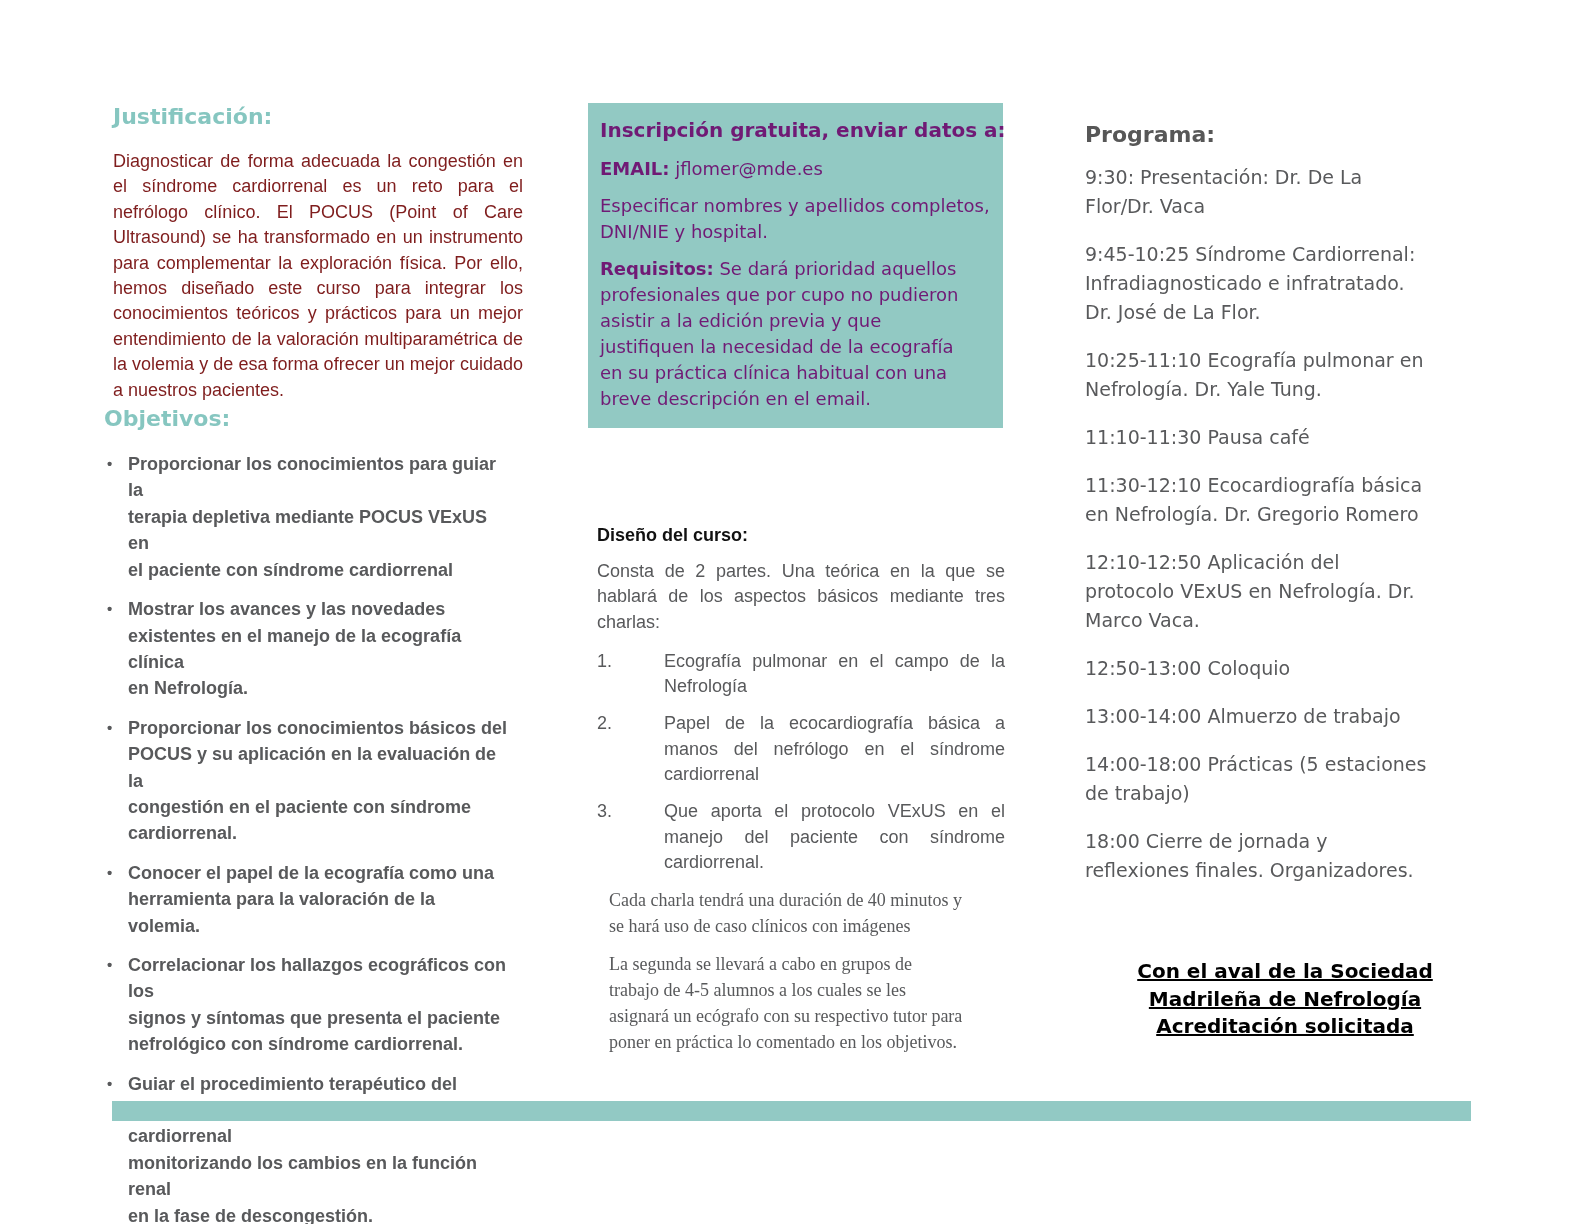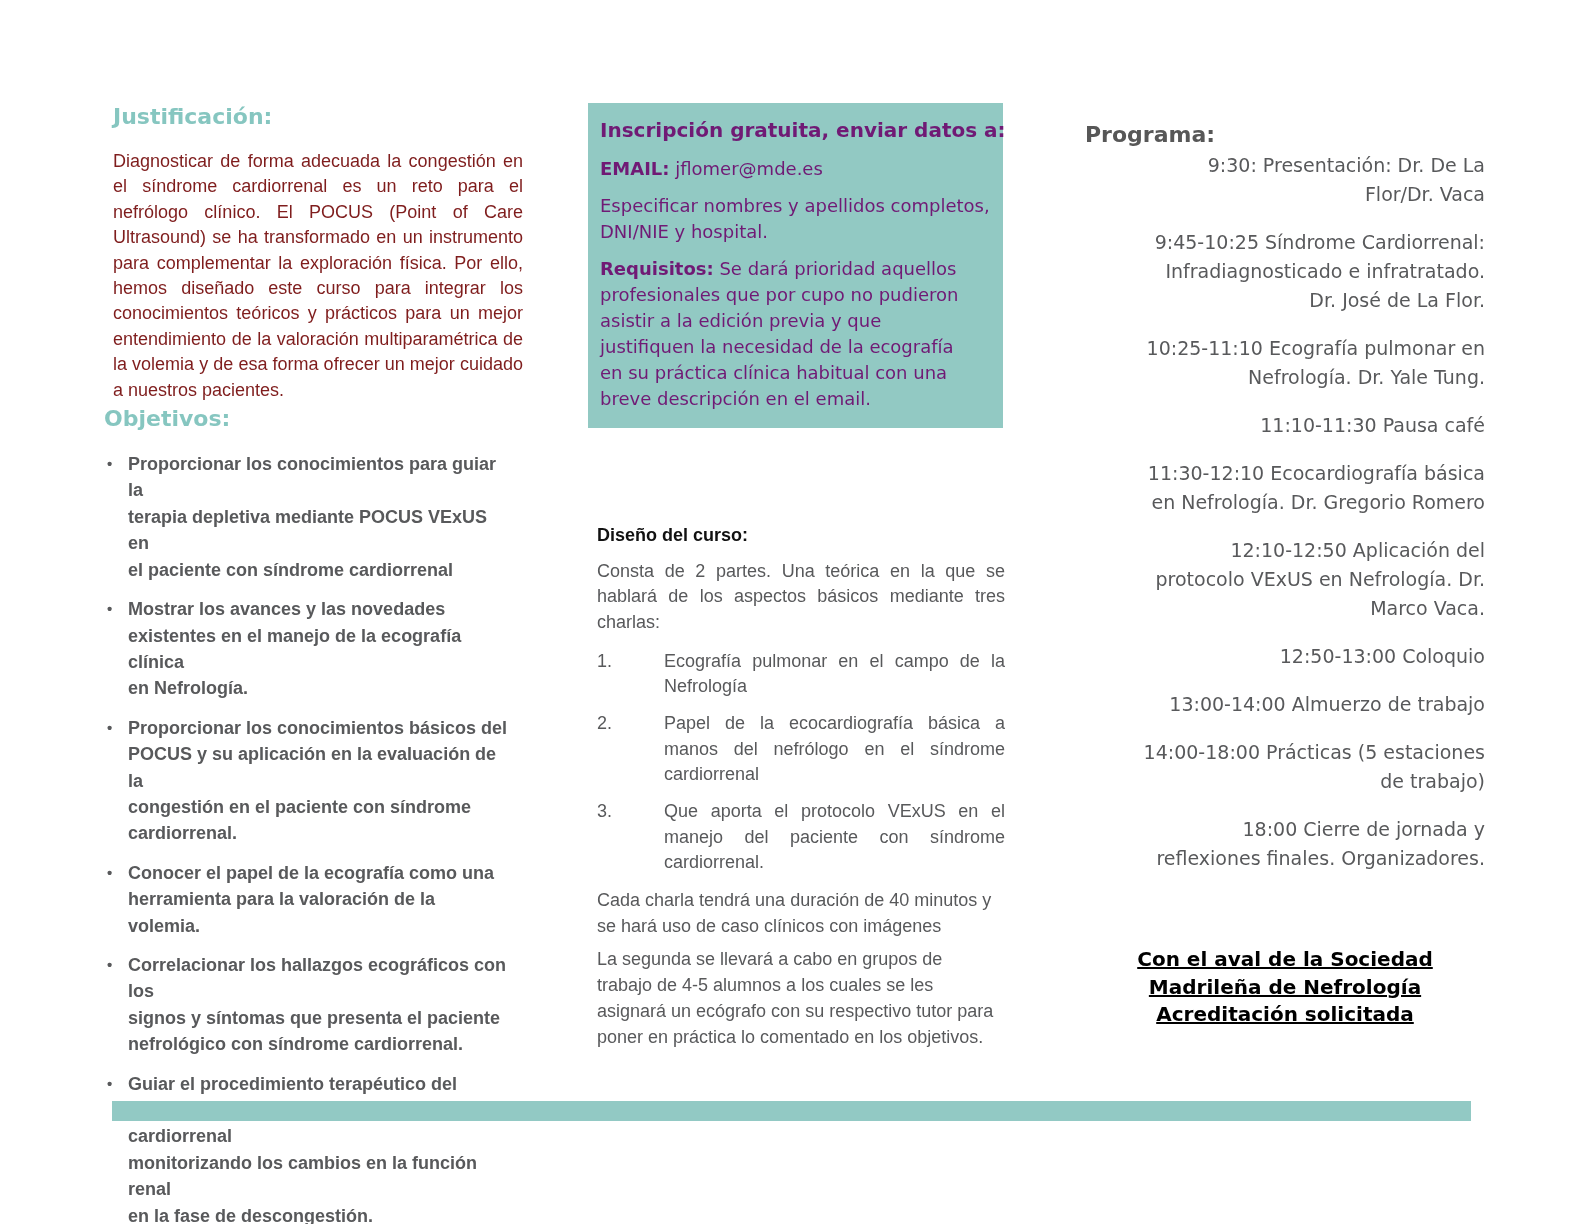--- a/index.html
+++ b/index.html
@@ -25,29 +25,29 @@
   .teal-box p:last-child{margin-bottom:0;}
   .box-title{font-weight:bold;font-size:20px;white-space:nowrap !important;margin-bottom:13px !important;}
   .blabel{font-weight:bold;}
   .diseno{position:absolute;left:597px;top:523px;width:408px;font-size:18px;color:#58595b;}
   .diseno h3{margin:0 0 12px 0;font-size:18px;line-height:24px;color:#111111;font-weight:bold;}
   .diseno .intro{margin:0;text-align:justify;line-height:25.3px;}
   .olist{margin-top:14px;}
   .oli{display:flex;margin-bottom:12px;line-height:25.3px;}
   .oli .num{width:51px;flex:none;}
   .oli .txt{width:348px;text-align:justify;margin-left:16px;}
-  .dnote{margin:0;white-space:pre-line;line-height:26px;}
+  .dnote{margin:12px;white-space:pre-line;line-height:26px;font-family:Liberation Serif, serif;}
   .dnote1{margin-top:6px;}
   .dnote2{margin-top:7px;}
   
   .col-right{position:absolute;left:1085px;top:120px;width:400px;
              font-family:"DejaVu Sans",sans-serif;color:#58595b;}
   .h-prog{font-size:22px;line-height:29px;font-weight:bold;color:#575757;margin:0;}
   .prog{white-space:pre-line;font-size:19px;line-height:29px;margin:0 0 19px 0;}
-  .prog-list{margin-top:2px;text-align:right;}
+  .prog-list{margin-top:14px;}
   .aval{margin-top:73px;white-space:pre-line;text-align:center;font-weight:bold;
         font-size:20px;line-height:27.7px;color:#000000;text-decoration:underline;}
   
   .bottom-bar{position:absolute;left:112px;top:1101px;width:1359px;height:20px;
               background:var(--teal-bar);z-index:5;}
 </style>
 </head>
 <body>
 
 <div class="page">

